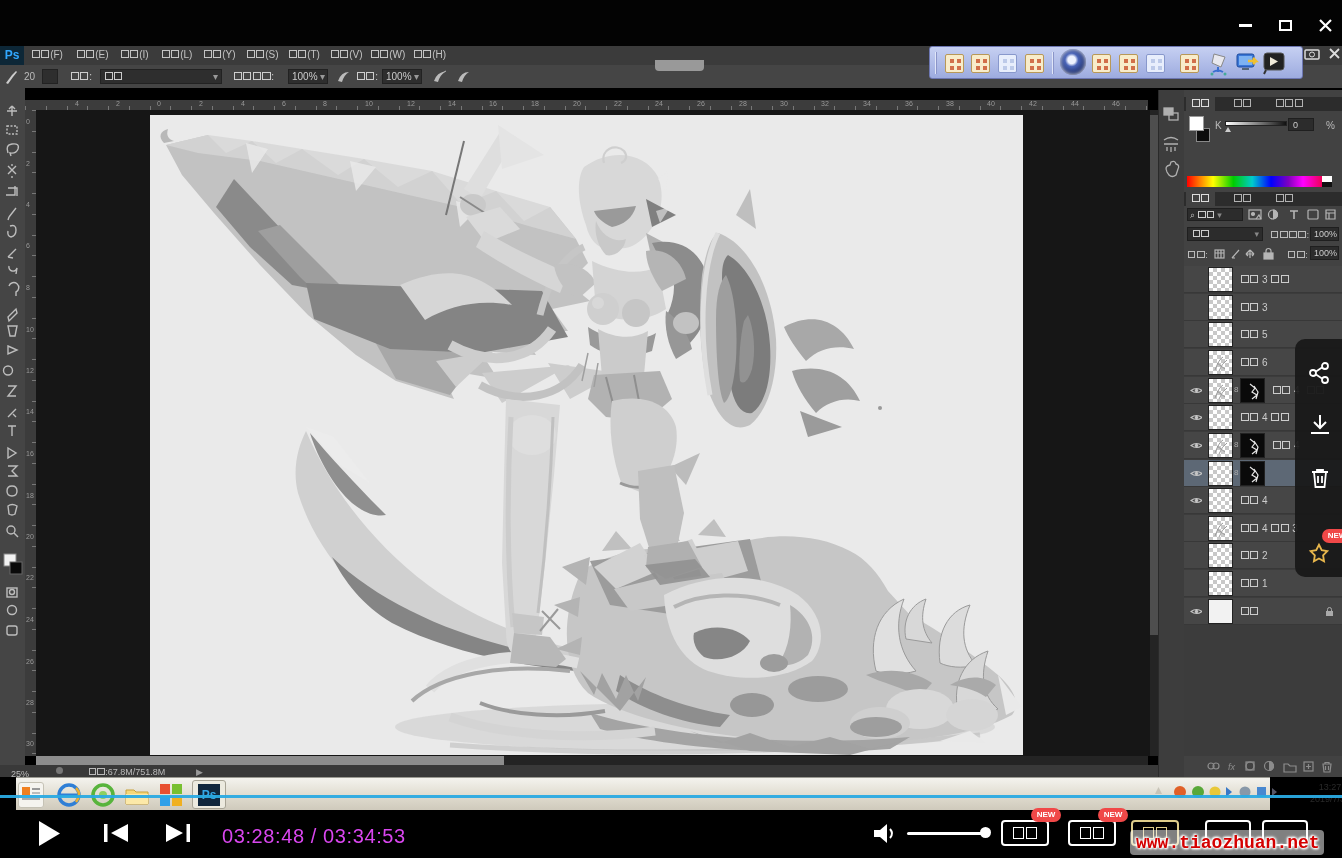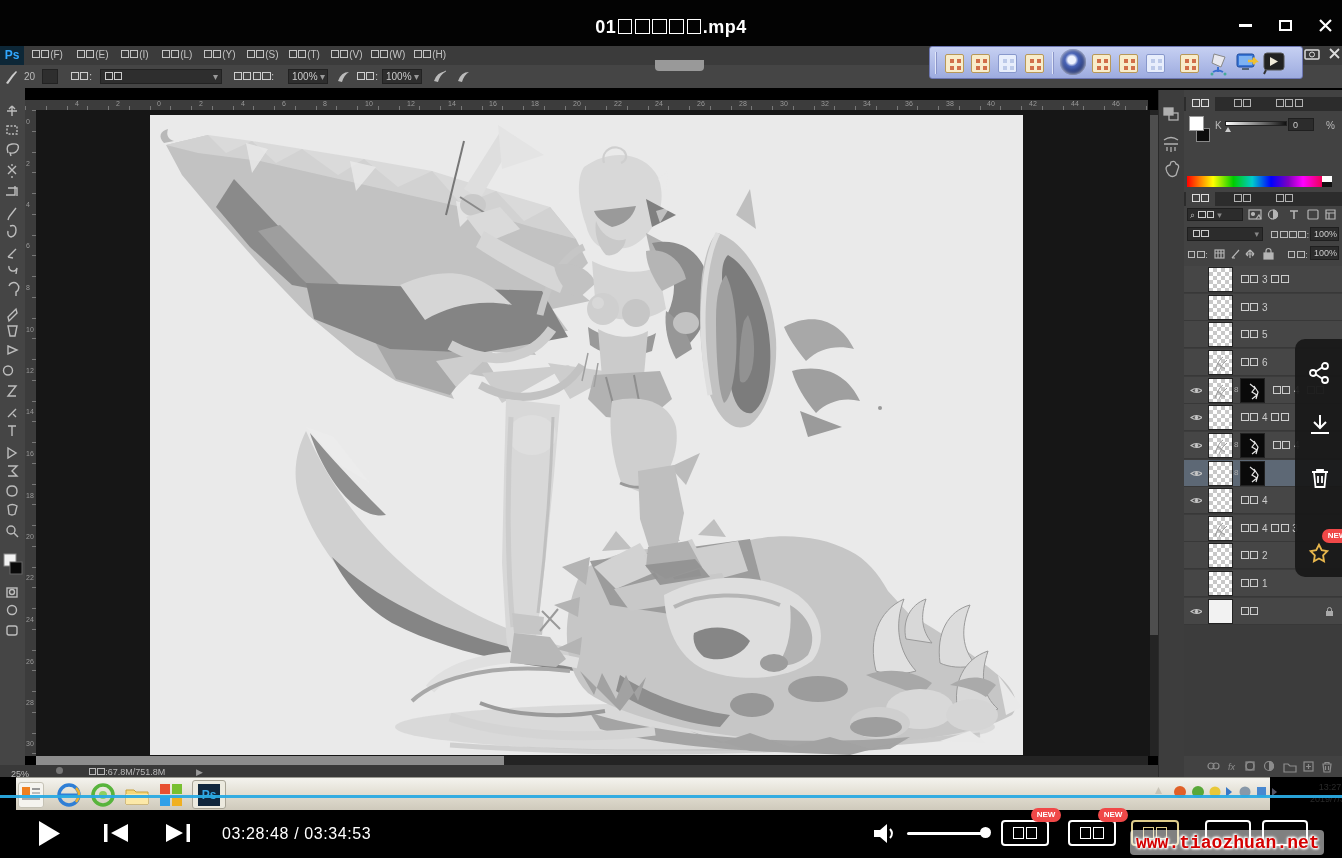--- a/index.html
+++ b/index.html
@@ -66,21 +66,20 @@
 #ctrl{position:absolute;left:0;top:810px;width:1342px;height:48px;background:#000;color:#fff}
 .vbtn{position:absolute;top:10px;width:48px;height:26px;border:2px solid #fff;border-radius:4px;color:#fff;font-size:14px;text-align:center;line-height:22px}
 .newb{position:absolute;top:-1px;width:30px;height:14px;background:#f04848;border-radius:7px;color:#fff;font-size:8px;font-weight:bold;text-align:center;line-height:14px}
 #wmark{position:absolute;left:1136px;top:23px;font-family:"Liberation Mono",monospace;font-weight:bold;font-size:18px;color:#d40000;
  text-shadow:0 0 3px #fff,0 0 3px #fff,0 0 4px #fff,1px 1px 2px #fff,-1px -1px 2px #fff;white-space:nowrap}
 </style></head>
 <body>
 <div id="stage">
 
 <div id="title">
-  <div id="ttext">01<i class="c"></i><i class="c"></i><i class="c"></i><i class="c"></i><i class="c"></i>.mp4</div>
   <div class="abs" style="left:1239px;top:24px;width:13px;height:3px;background:#fff"></div>
   <div class="abs" style="left:1279px;top:20px;width:13px;height:11px;border:2px solid #fff"></div>
   <svg class="abs" style="left:1319px;top:19px" width="13" height="13">
         <path d="M1 1 L12 12 M12 1 L1 12" stroke="#fff" stroke-width="2.2"></path>
         <path d="M392,496 L410,514 M408,494 L390,516" stroke="#9a9a9a" stroke-width="2"></path>
 </svg>
 </div>
 
 <div id="menubar">
   <div id="pslogo">Ps</div>
@@ -713,21 +712,21 @@
         <path d="M1 0 L22 12.5 L1 25 Z" fill="#fff"></path>
       </svg>
  <svg class="abs" style="left:104px;top:14px" width="25" height="18">
         <rect x="0" y="0" width="3.5" height="18" fill="#fff"></rect>
         <path d="M24 0 L7 9 L24 18 Z" fill="#fff"></path>
       </svg>
  <svg class="abs" style="left:165px;top:14px" width="25" height="18">
         <rect x="21.5" y="0" width="3.5" height="18" fill="#fff"></rect>
         <path d="M1 0 L18 9 L1 18 Z" fill="#fff"></path>
       </svg>
- <span class="abs" style="left:222px;top:15px;font-size:16px;color:#ffffff;letter-spacing:.6px">03:28:48 / 03:34:53</span>
+ <span class="abs" style="left:222px;top:15px;font-size:20px;color:#d946ef;letter-spacing:.6px">03:28:48 / 03:34:53</span>
  <svg class="abs" style="left:873px;top:13px" width="24" height="21">
         <path d="M1 7 h6 l7 -6 v19 l-7 -6 h-6 z" fill="#fff"></path>
         <path d="M17 6 q4 4.5 0 9" stroke="#fff" stroke-width="2" fill="none"></path>
       </svg>
  <div class="abs" style="left:907px;top:21.5px;width:78px;height:3px;background:#fff;border-radius:2px"></div>
  <div class="abs" style="left:980px;top:17px;width:11px;height:11px;border-radius:50%;background:#fff"></div>
  <div class="vbtn" style="left:1001px"><i class="c"></i><i class="c"></i></div>
  <div class="newb" style="left:1031px;top:-2px">NEW</div>
  <div class="vbtn" style="left:1068px"><i class="c"></i><i class="c"></i></div>
  <div class="newb" style="left:1098px;top:-2px">NEW</div>

